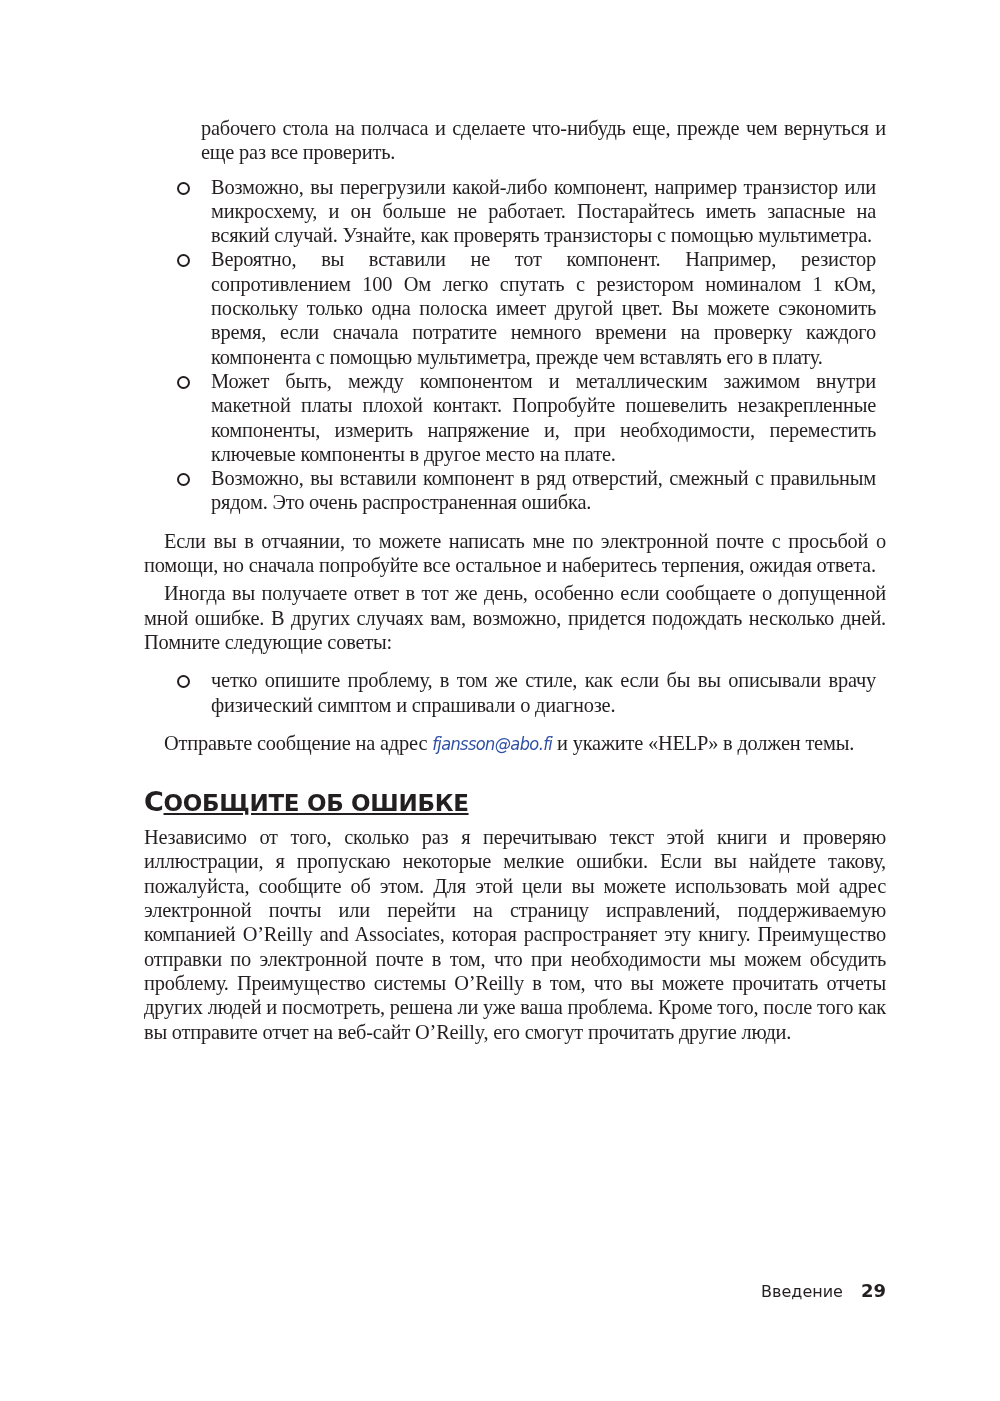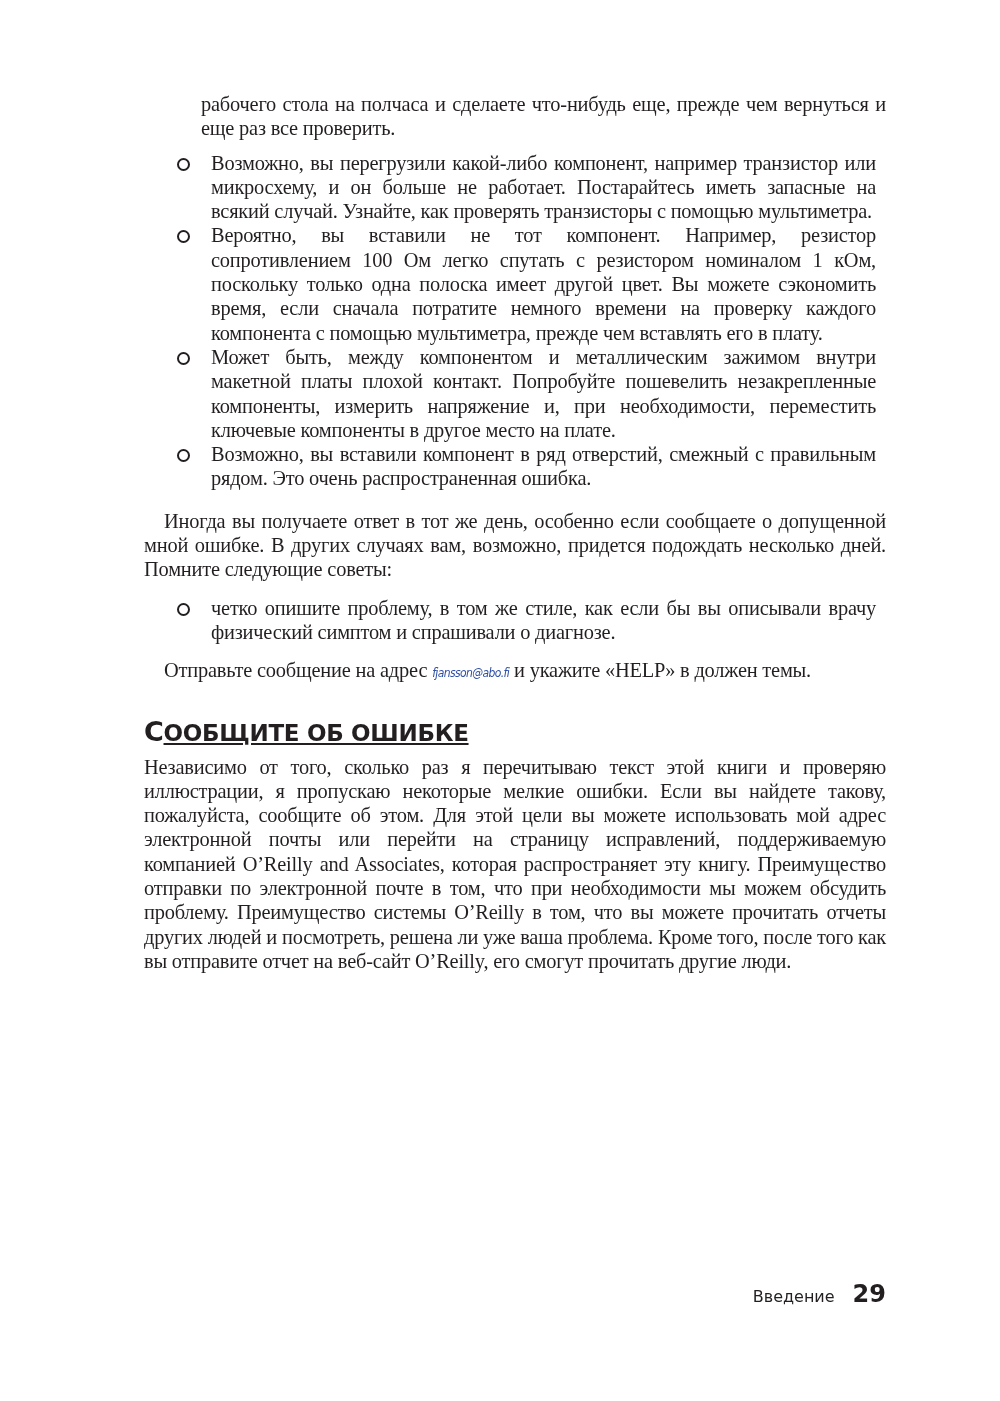--- a/index.html
+++ b/index.html
@@ -1,46 +1,46 @@
 <!DOCTYPE html>
 <html><head>
 <meta charset="utf-8">
 <style>
   html, body { margin: 0; padding: 0; }
   body {
     width: 1000px; height: 1401px; background: #ffffff; color: #231f20;
     position: relative; overflow: hidden;
     font-family: "Liberation Serif", "DejaVu Serif", serif;
   }
-  .page { position: absolute; left: 144px; top: 92px; width: 742px; }
+  .page { position: absolute; left: 144px; top: 116px; width: 742px; }
   .para, .li-text {
     font-size: 20.4px; line-height: 24.3px; text-align: justify;
     letter-spacing: -0.2px; word-spacing: 0px; margin: 0;
     font-stretch: condensed;
   }
   .cont { padding-left: 57px; }
   .list { list-style: none; margin: 10px; padding: 0; }
   .li { position: relative; padding-left: 57px; }
   .bullet {
     position: absolute; left: 23px; top: 7px; width: 10px; height: 10px;
     border: 2.2px solid #231f20; border-radius: 50%; box-sizing: border-box;
     width: 13px; height: 13px;
   }
   .indent { text-indent: 20px; }
-  .email { color: #2f4fa5; font-style: italic; font-family: "DejaVu Sans", sans-serif; font-size: 12px; letter-spacing: -0.6px; }
+  .email { color: #2f4fa5; font-style: italic; font-family: "DejaVu Sans", sans-serif; font-size: 18px; letter-spacing: -0.6px; }
   .heading {
     font-family: "DejaVu Sans", sans-serif; font-weight: bold; font-size: 23px;
     letter-spacing: -0.3px; margin: 0; color: #231f20;
   }
   .heading .cap { font-size: 27px; }
   .footer {
     position: absolute; top: 1280px; right: 114px;
     font-family: "DejaVu Sans", sans-serif; font-size: 16px; color: #231f20;
   }
-  .footer .num { font-weight: bold; font-size: 24px; margin-left: 18px; }
+  .footer .num { font-weight: bold; font-size: 18px; margin-left: 18px; }
   .gap-s { height: 4px; }
 </style>
 </head>
 <body>
 
 <div class="page">
   <p class="para cont">рабочего стола на полчаса и сделаете что-нибудь еще, прежде чем вернуться и еще раз все проверить.</p>
 
   <ul class="list">
     <li class="li">
@@ -55,20 +55,21 @@
       <span class="bullet"></span>
       <p class="li-text">Может быть, между компонентом и металлическим зажимом внутри макетной платы плохой контакт. Попробуйте пошевелить незакрепленные компоненты, измерить напряжение и, при необходимости, переместить ключевые компоненты в другое место на плате.</p>
     </li>
     <li class="li">
       <span class="bullet"></span>
       <p class="li-text">Возможно, вы вставили компонент в ряд отверстий, смежный с правильным рядом. Это очень распространенная ошибка.</p>
     </li>
   </ul>
 
   <div class="gap-s"></div>
+  <p class="para indent">Если вы в отчаянии, то можете написать мне по электронной почте с просьбой о помощи, но сначала попробуйте все остальное и наберитесь терпения, ожидая ответа.</p>
   <div class="gap-s"></div>
   <p class="para indent">Иногда вы получаете ответ в тот же день, особенно если сообщаете о допущенной мной ошибке. В других случаях вам, возможно, придется подождать несколько дней. Помните следующие советы:</p>
   <div class="gap-s"></div>
 
   <ul class="list">
     <li class="li">
       <span class="bullet"></span>
       <p class="li-text">четко опишите проблему, в том же стиле, как если бы вы описывали врачу физический симптом и спрашивали о диагнозе.</p>
     </li>
   </ul>

